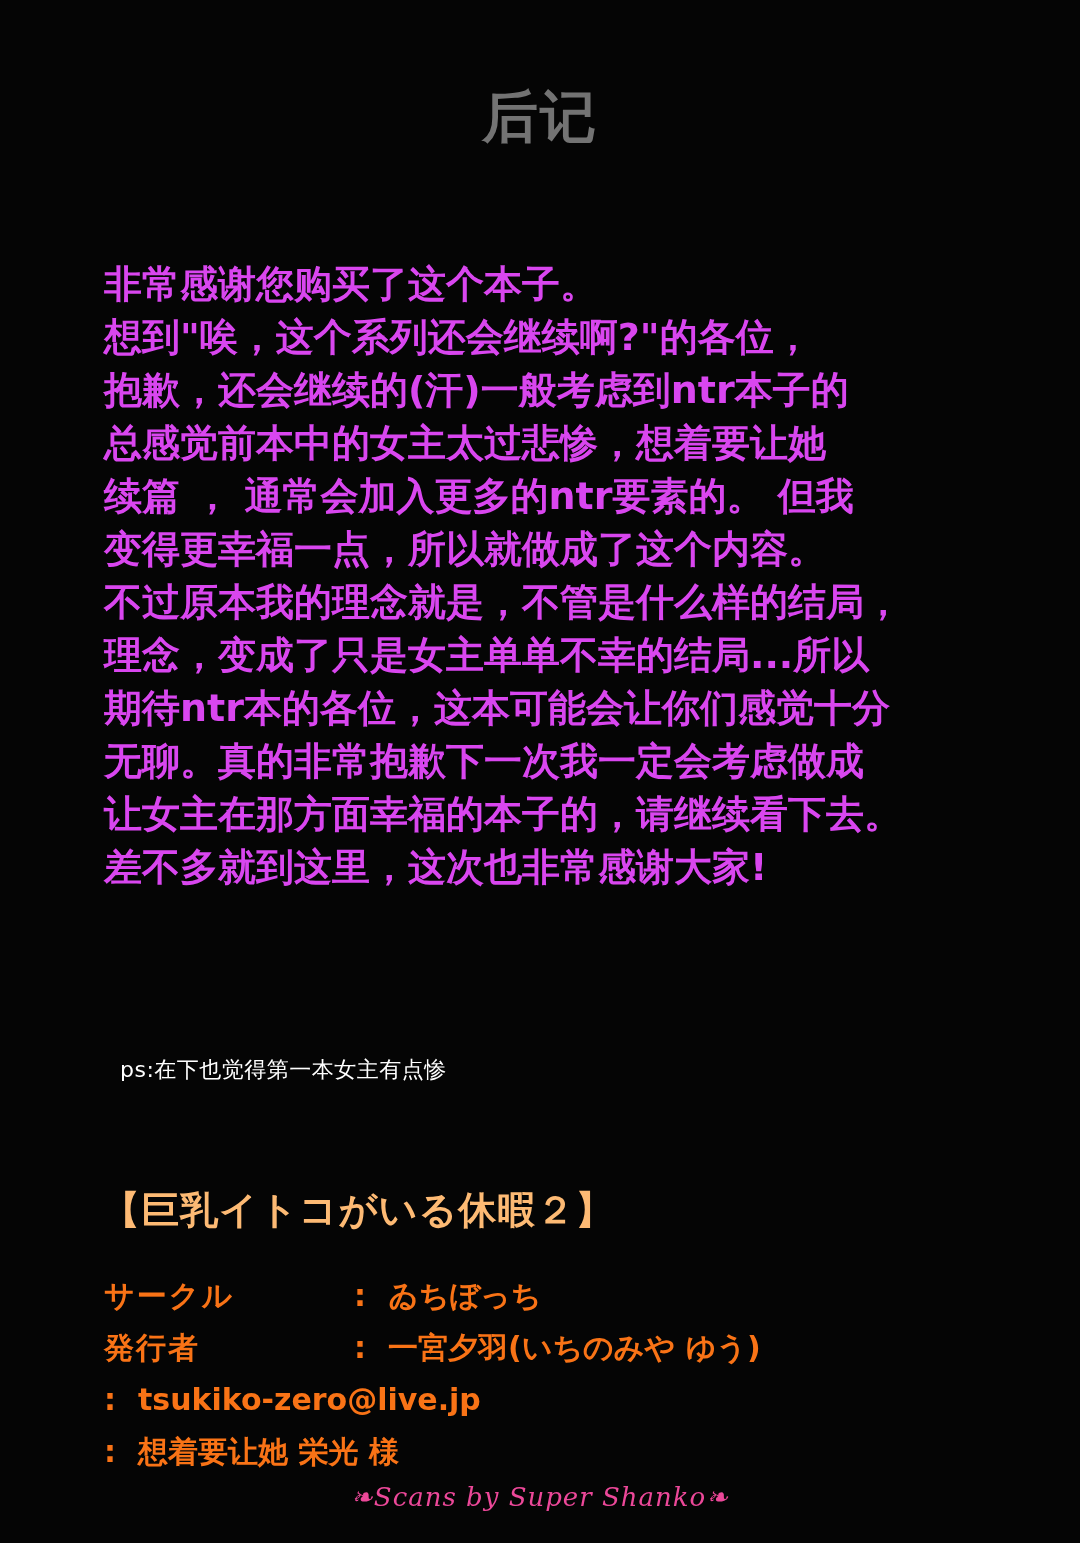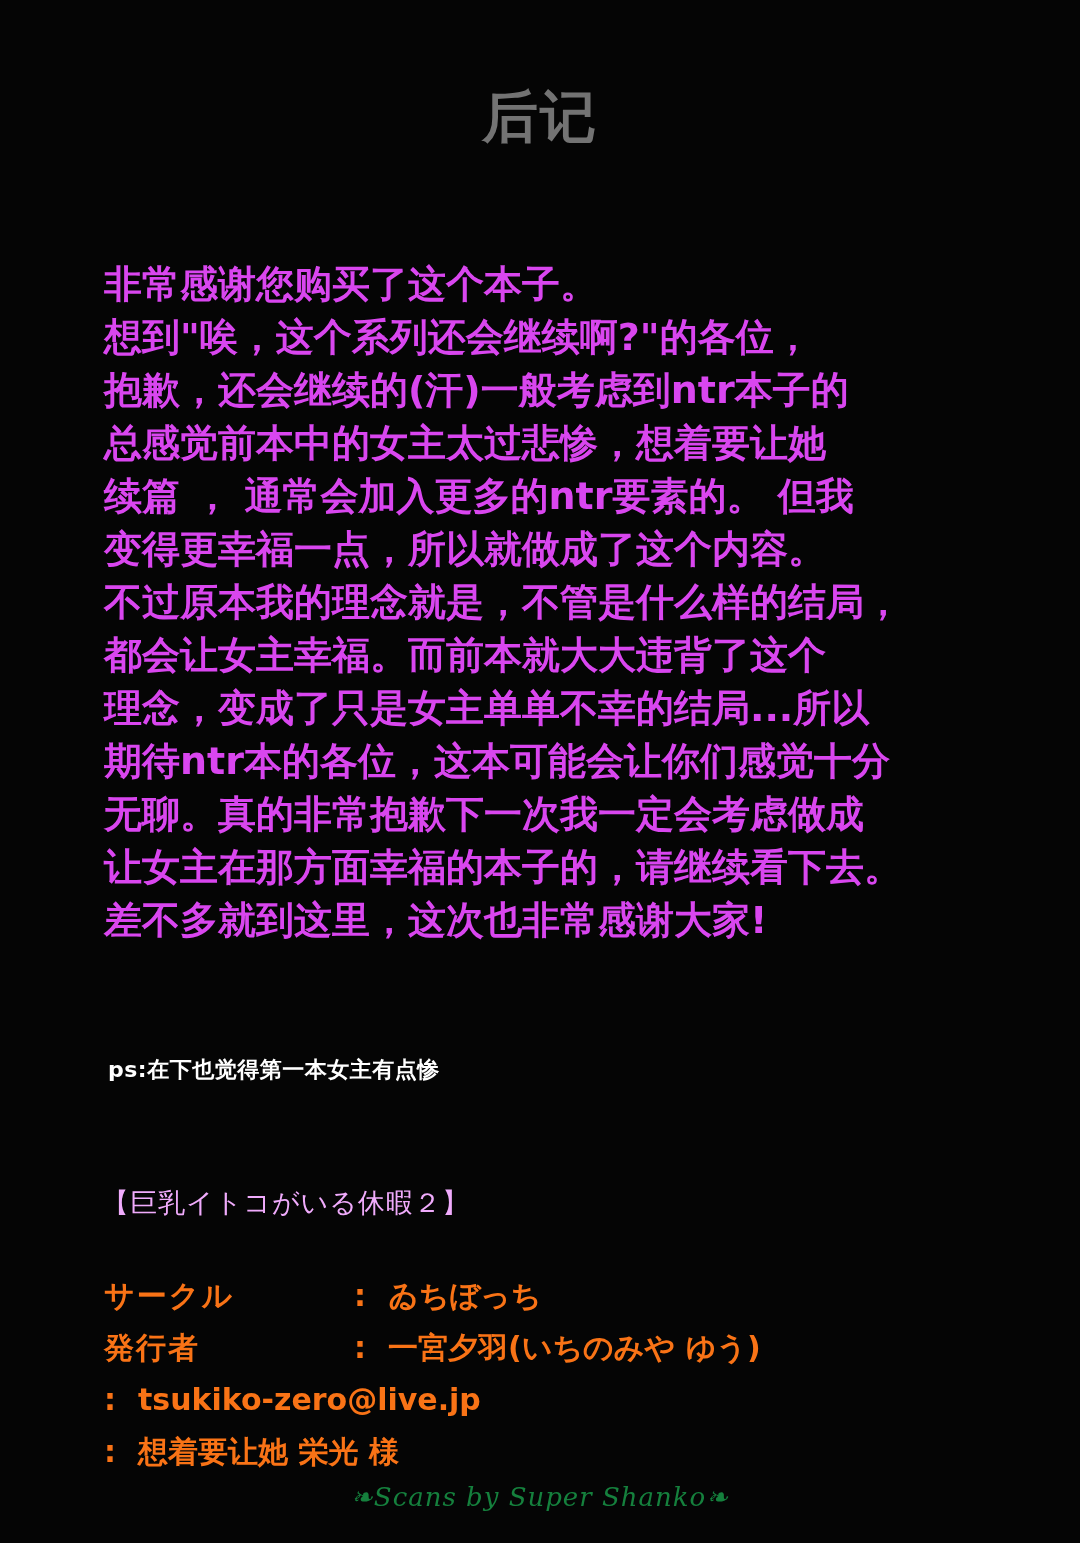--- a/index.html
+++ b/index.html
@@ -43,33 +43,33 @@
     color: #d946ef;
     letter-spacing: 0px;
   }
   .body-text .line {
     white-space: pre;
     display: block;
   }
   .ps-note {
     position: absolute;
     top: 1055px;
-    left: 108px;
+    left: 120px;
     font-size: 22px;
-    font-weight: bold;
+    font-weight: normal;
     color: #ffffff;
     letter-spacing: 0.5px;
   }
   .work-title {
     position: absolute;
     top: 1185px;
     left: 102px;
-    font-size: 27px;
-    font-weight: normal;
-    color: #f0abfc;
+    font-size: 38px;
+    font-weight: bold;
+    color: #fdba74;
     letter-spacing: 1px;
   }
   .credits {
     position: absolute;
     top: 1270px;
     left: 104px;
     width: 900px;
     font-size: 30px;
     font-weight: bold;
     line-height: 52px;
@@ -94,40 +94,39 @@
   }
   .scan-credit {
     position: absolute;
     top: 1482px;
     left: 0;
     width: 100%;
     text-align: center;
     font-size: 26px;
     font-family: "DejaVu Serif", "Liberation Serif", serif;
     font-style: italic;
-    color: #15803d;
+    color: #ec4899;
     letter-spacing: 1px;
   }
 </style>
 </head>
 <body>
 
 <div class="page">
 
   <div class="title">后记</div>
 
   <div class="body-text">
     <span class="line">非常感谢您购买了这个本子。</span>
     <span class="line">想到"唉，这个系列还会继续啊?"的各位，</span>
     <span class="line">抱歉，还会继续的(汗)一般考虑到ntr本子的</span>
     <span class="line">总感觉前本中的女主太过悲惨，想着要让她</span>
     <span class="line">续篇 ， 通常会加入更多的ntr要素的。 但我</span>
     <span class="line">变得更幸福一点，所以就做成了这个内容。</span>
     <span class="line">不过原本我的理念就是，不管是什么样的结局，</span>
-    <span class="line">都会让女主幸福。而前本就大大违背了这个</span>
     <span class="line">理念，变成了只是女主单单不幸的结局...所以</span>
     <span class="line">期待ntr本的各位，这本可能会让你们感觉十分</span>
     <span class="line">无聊。真的非常抱歉下一次我一定会考虑做成</span>
     <span class="line">让女主在那方面幸福的本子的，请继续看下去。</span>
     <span class="line">差不多就到这里，这次也非常感谢大家!</span>
   </div>
 
   <div class="ps-note">ps:在下也觉得第一本女主有点惨</div>
 
   <div class="work-title">【巨乳イトコがいる休暇２】</div>

